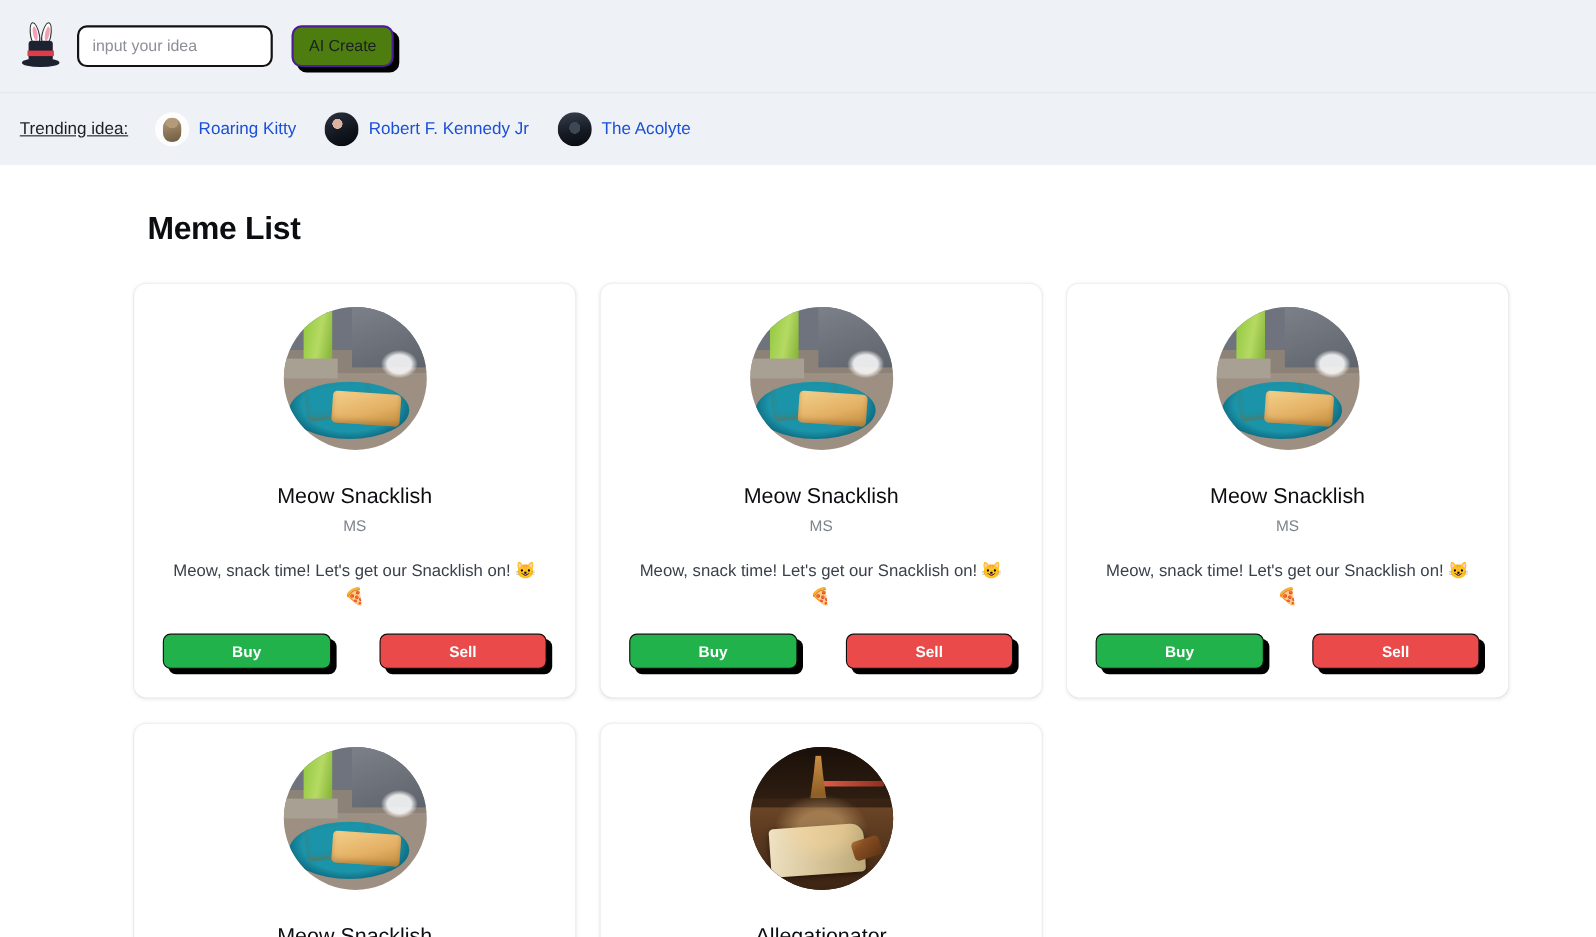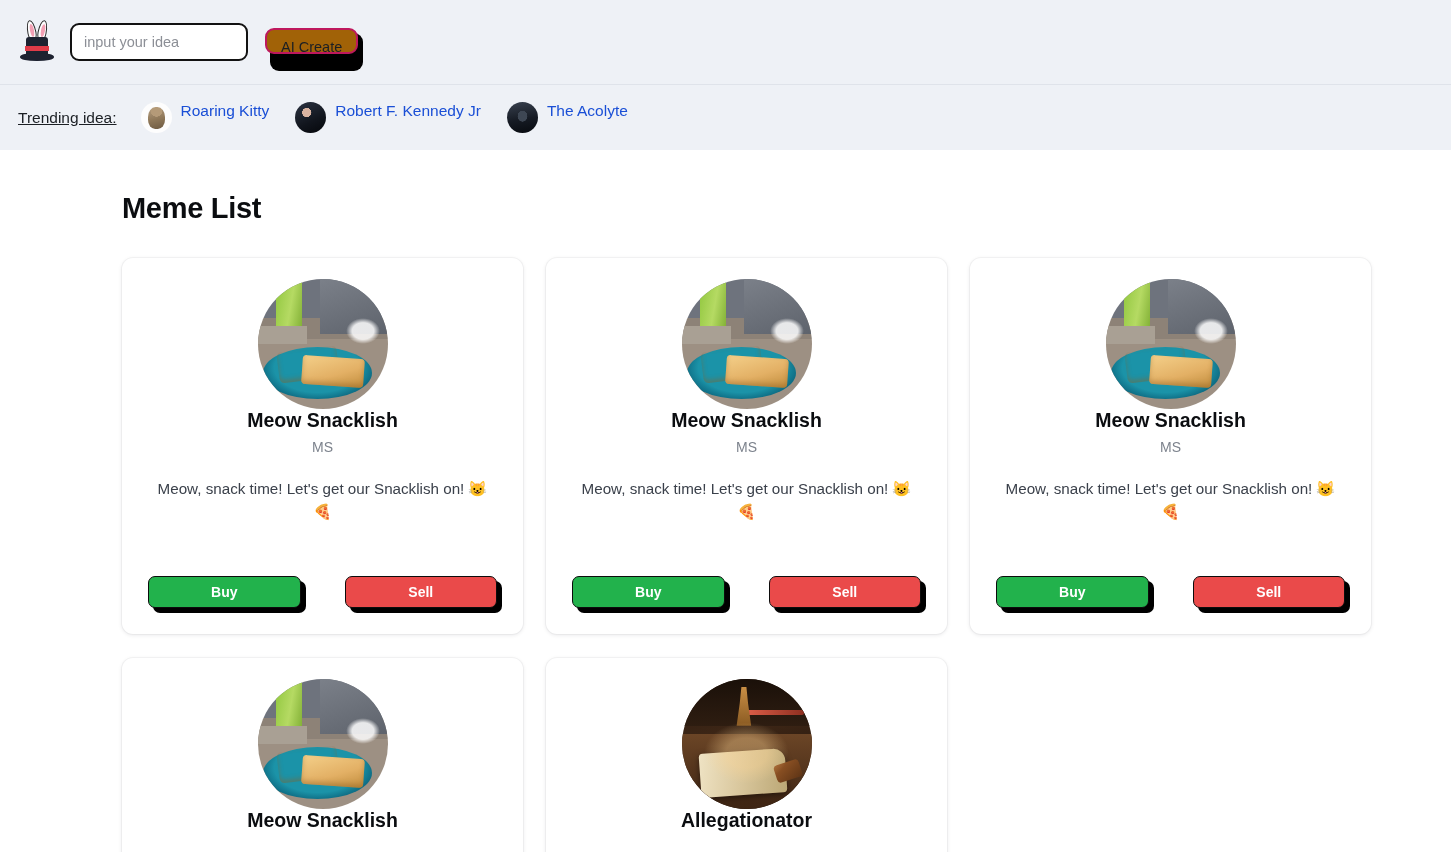--- a/index.html
+++ b/index.html
@@ -89,26 +89,26 @@
     padding: 0 12px;
     outline: none;
   }
   .idea-input::placeholder { color: #8c8f96; }
 
   .create-wrap { position: relative; margin-left: 17px; }
   .create-btn {
     position: relative;
     z-index: 2;
     display: inline-block;
-    height: 26px;
+    height: 38px;
     line-height: 34px;
     padding: 0 14px;
-    border: 2px solid #be185d;
+    border: 2px solid #4c1d95;
     border-radius: 9px;
-    background: #a16207;
+    background: #4d7c0f;
     font-family: "Liberation Sans", sans-serif;
     font-size: 14.5px;
     color: #1b1f24;
     cursor: pointer;
   }
   .create-shadow {
     position: absolute;
     z-index: 1;
     left: 5px; top: 5px;
     width: 100%; height: 38px;
@@ -127,20 +127,21 @@
   }
   .trend-label {
     font-size: 15.5px;
     color: #1b1f24;
     margin-right: 24px;
     white-space: nowrap;
     text-decoration: underline;
   }
   .trend-item {
     display: flex;
+    align-items: center;
     margin-right: 26px;
     cursor: pointer;
     text-decoration: none;
   }
   .trend-avatar {
     width: 31px;
     height: 31px;
     border-radius: 50%;
     margin-right: 9px;
     flex: 0 0 auto;
@@ -180,20 +181,21 @@
   .main {
     background: #ffffff;
     padding: 42px 0 0 122px;
   }
   .page-title {
     font-size: 29px;
     font-weight: bold;
     letter-spacing: -0.3px;
     color: #0b0d10;
     margin-bottom: 33px;
+    margin-left: 12px;
   }
 
   .grid {
     display: grid;
     grid-template-columns: repeat(3, 401px);
     gap: 24px 23px;
     width: 1250px;
   }
 
   .card {
@@ -304,23 +306,23 @@
     border-radius: 4px;
     transform: rotate(-18deg);
   }
   .img-law .glow {
     position: absolute; left: 18%; top: 34%;
     width: 64%; height: 46%;
     background: radial-gradient(ellipse at 50% 50%, rgba(255,215,150,0.38) 0 35%, rgba(255,215,150,0) 72%);
   }
 
   .coin-name {
-    margin-top: 0;
+    margin-top: 31px;
     font-size: 19.5px;
-    font-weight: bold;
+    font-weight: normal;
     color: #0b0d10;
     text-align: center;
   }
   .coin-symbol {
     margin-top: 7px;
     font-size: 14px;
     color: #7d838d;
     text-align: center;
   }
   .coin-desc {

